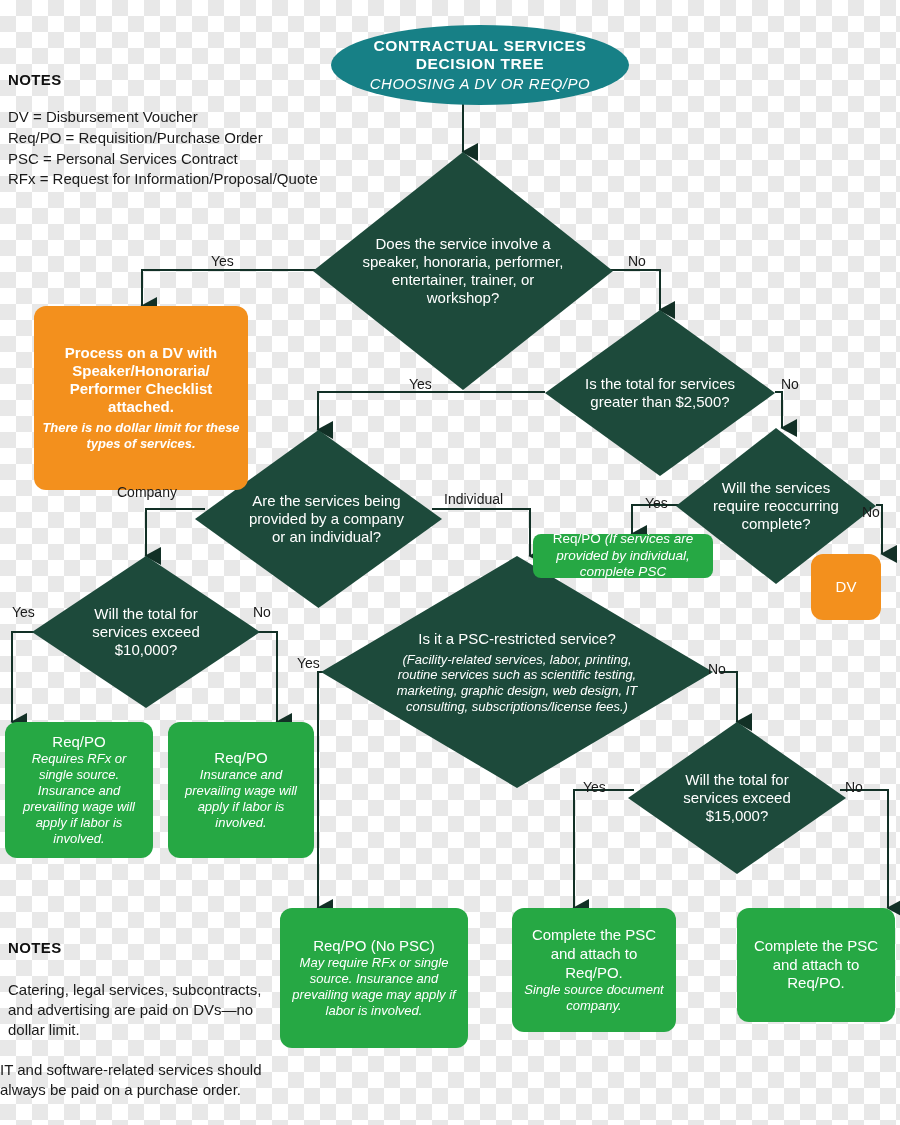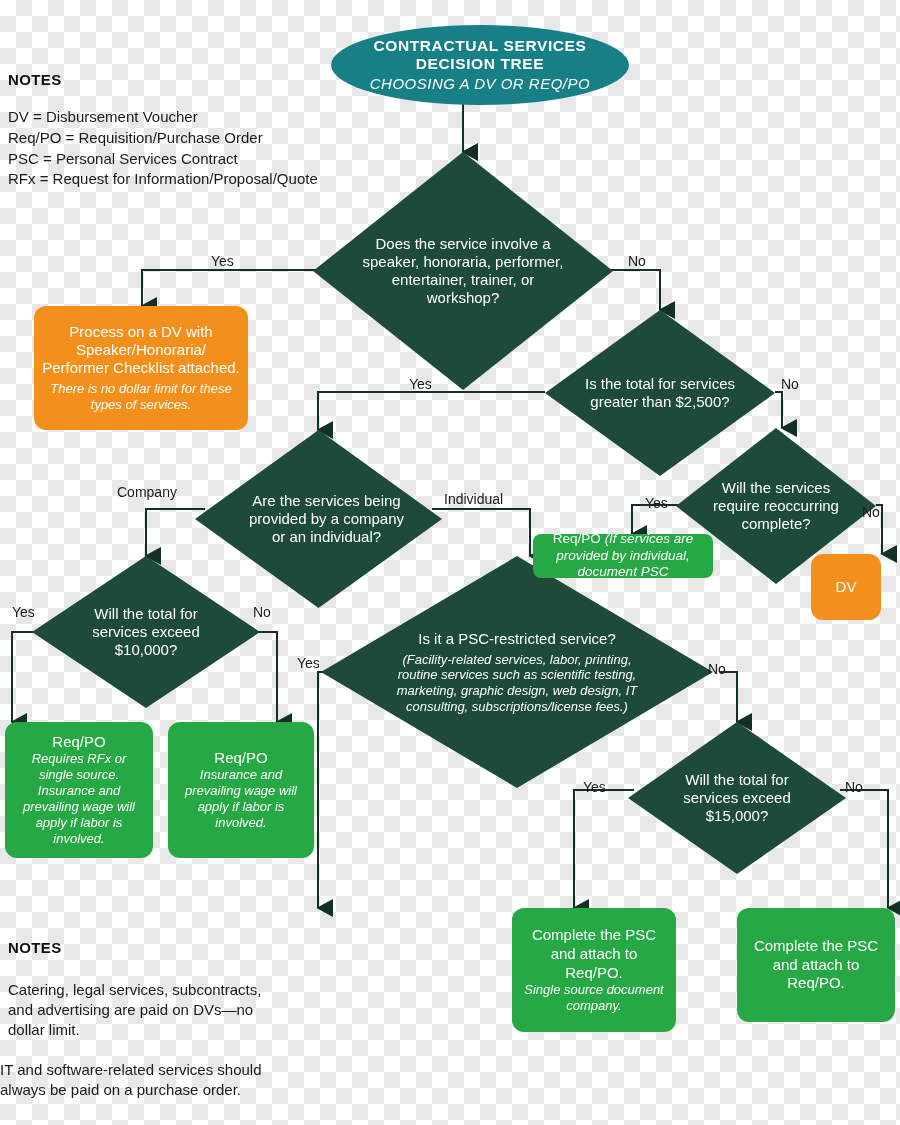--- a/index.html
+++ b/index.html
@@ -166,45 +166,49 @@
 
   <div style="position:absolute;left:628px;top:722px;width:218px;height:152px;">
     <svg width="218" height="152" viewBox="0 0 218 152" style="position:absolute;left:0;top:0;">
       <polygon points="109,0 218,76 109,152 0,76" fill="#1d4a3b"></polygon>
     </svg>
     <div class="node diamond" style="left:0;top:0;width:218px;height:152px;background:none;position:absolute;">
       <div class="dtxt" style="width:146px;">Will the total for services exceed $15,000?</div>
     </div>
   </div>
 
-  <div class="node rbox orange" style="left:34px;top:306px;width:214px;height:124px;">
+  <div class="node rbox orange" style="left:34px;top:306px;width:214px;height:184px;font-weight:bold;">
     <div class="hd">Process on a DV with Speaker/Honoraria/ Performer Checklist attached.</div>
     <div class="bd" style="margin-top:4px;">There is no dollar limit for these types of services.</div>
   </div>
 
   <div class="node greenpill" style="left:533px;top:534px;width:180px;height:44px;">
     <div class="pl">
-      <span>Req/PO </span><i>(If services are provided by individual, document PSC</i>
+      <span>Req/PO </span><i>(If services are provided by individual, complete PSC</i>
     </div>
   </div>
 
   <div class="node rbox orange" style="left:811px;top:554px;width:70px;height:66px;">
     <div class="hd">DV</div>
   </div>
 
   <div class="node rbox green" style="left:5px;top:722px;width:148px;height:136px;">
     <div class="hd">Req/PO</div>
     <div class="bd">Requires RFx or single source. Insurance and prevailing wage will apply if labor is involved.</div>
   </div>
 
   <div class="node rbox green" style="left:168px;top:722px;width:146px;height:136px;">
     <div class="hd">Req/PO</div>
     <div class="bd">Insurance and prevailing wage will apply if labor is involved.</div>
   </div>
 
+  <div class="node rbox green" style="left:280px;top:908px;width:188px;height:140px;">
+    <div class="hd">Req/PO (No PSC)</div>
+    <div class="bd">May require RFx or single source. Insurance and prevailing wage may apply if labor is involved.</div>
+  </div>
 
   <div class="node rbox green" style="left:512px;top:908px;width:164px;height:124px;">
     <div class="bdn" style="font-size:15px;">Complete the PSC and attach to Req/PO.</div>
     <div class="bd">Single source document company.</div>
   </div>
 
   <div class="node rbox green" style="left:737px;top:908px;width:158px;height:114px;">
     <div class="bdn" style="font-size:15px;">Complete the PSC and attach to Req/PO.</div>
   </div>
 

